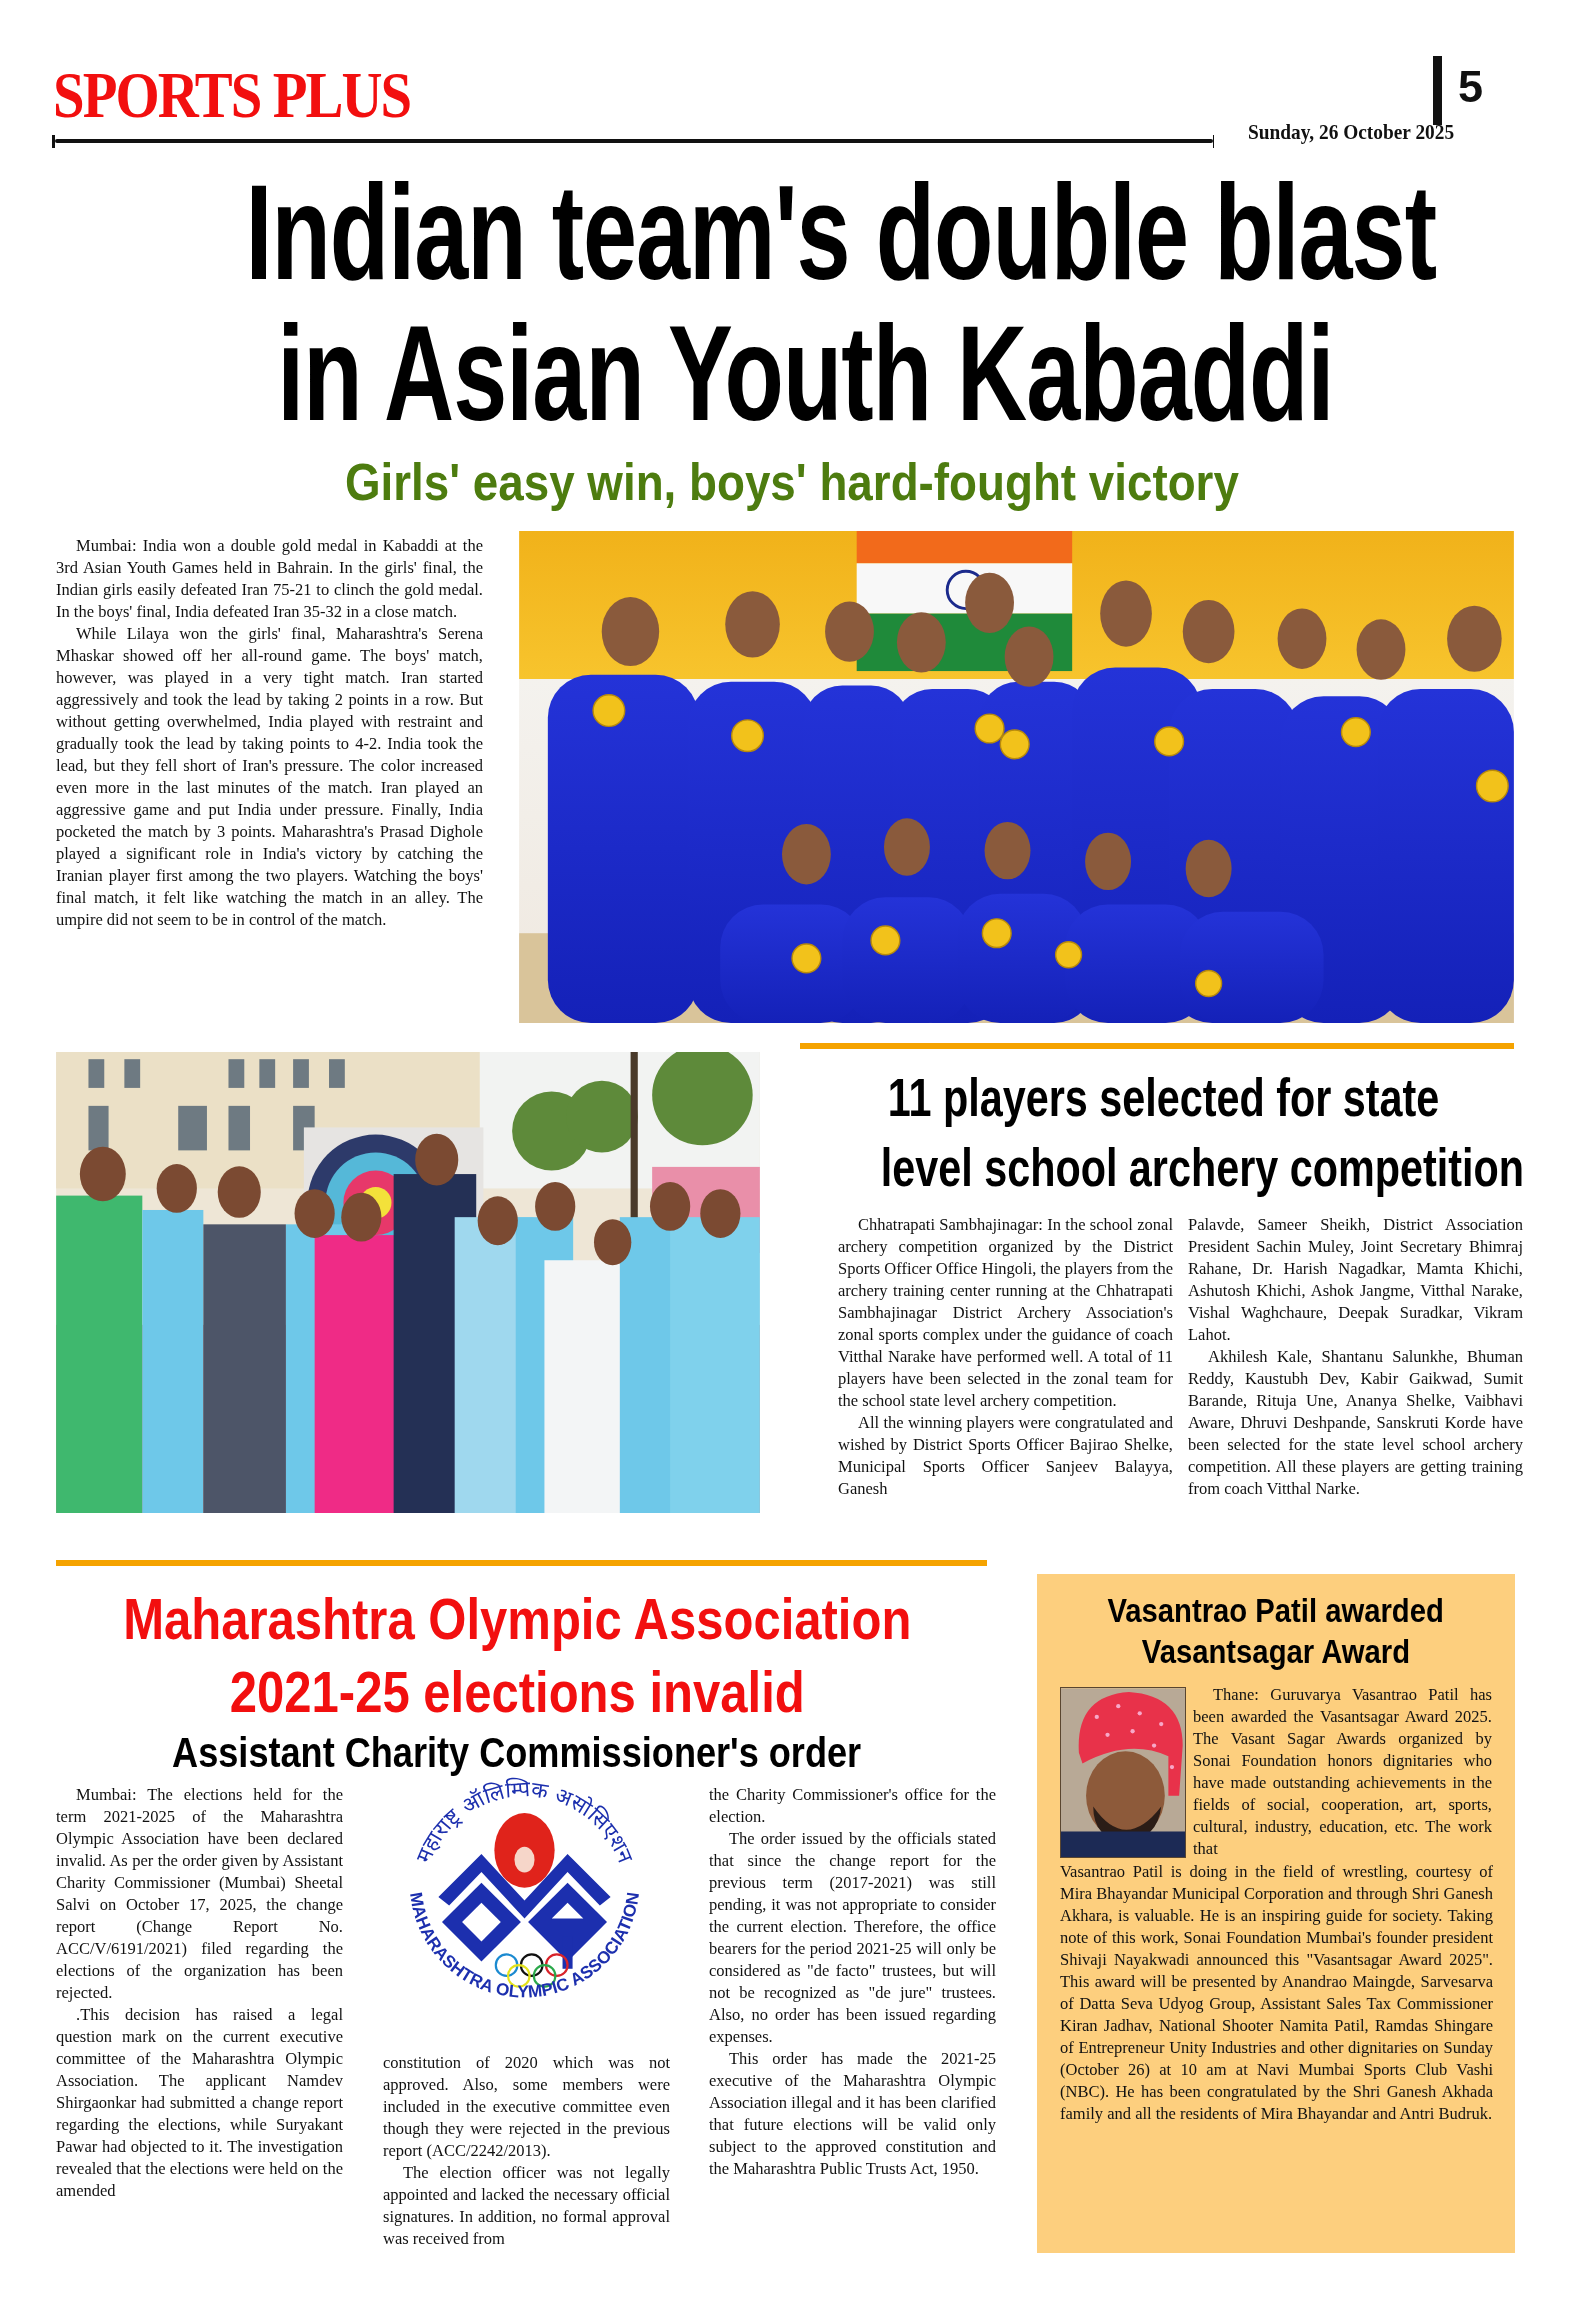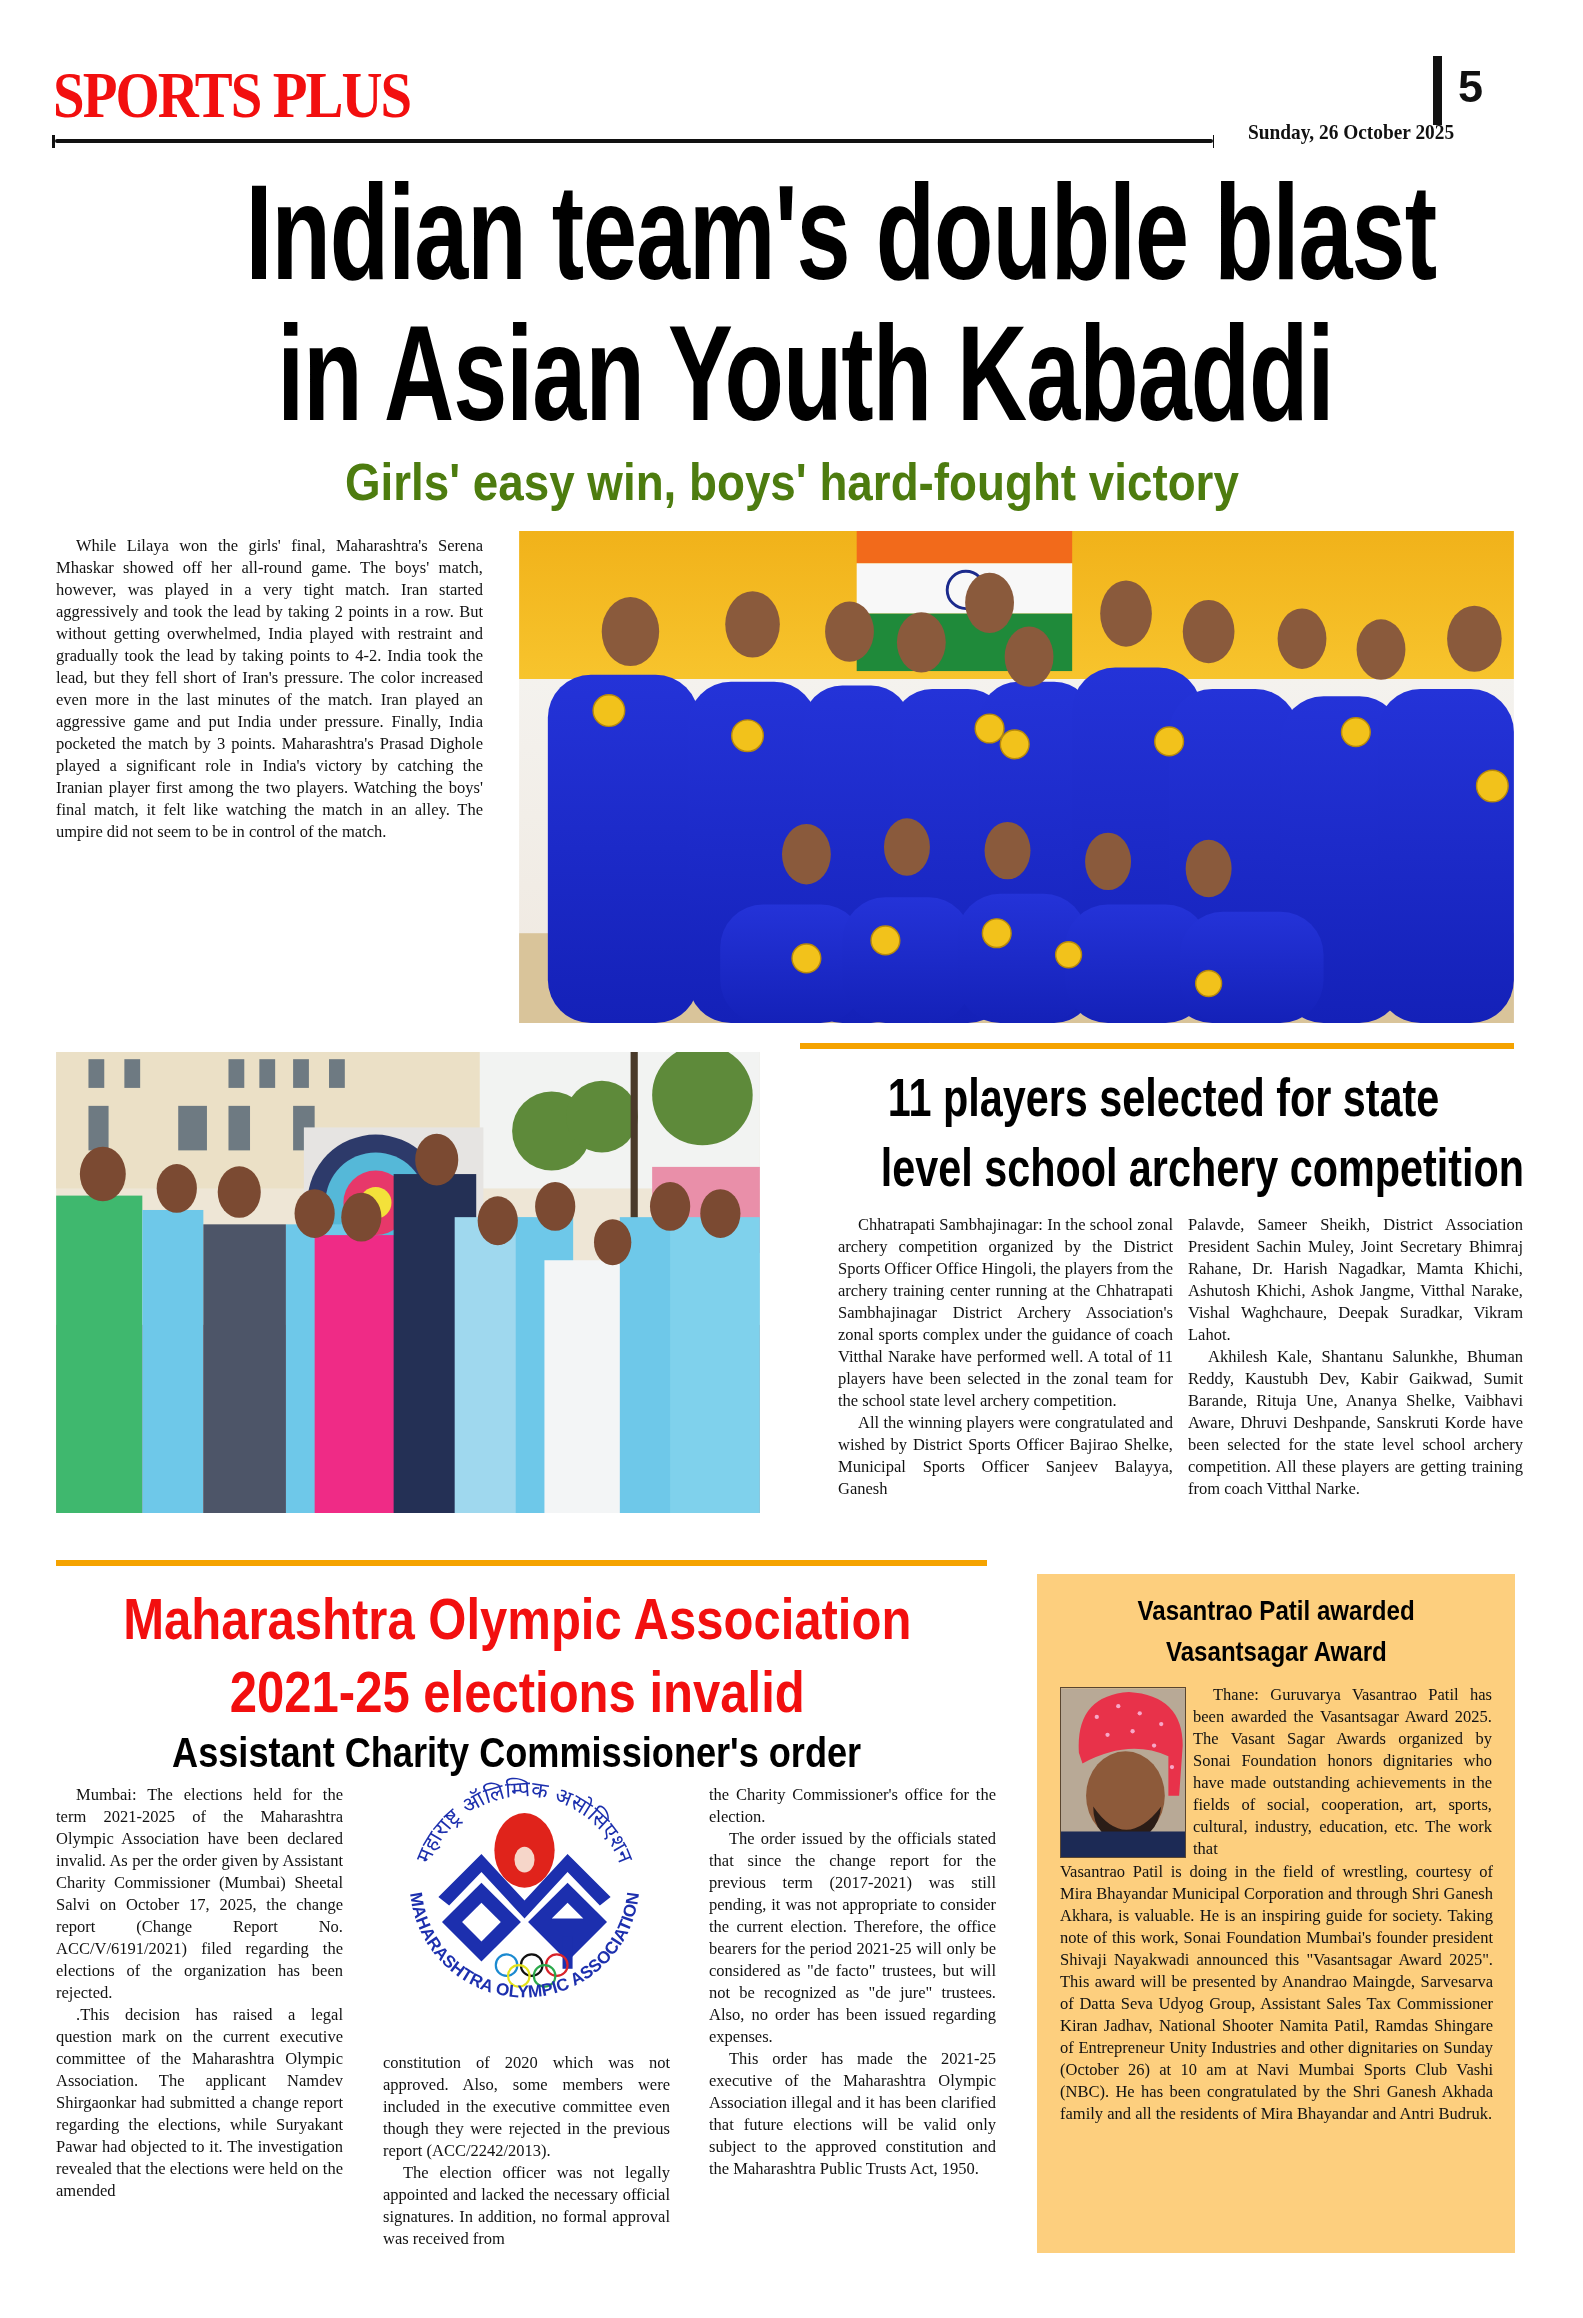--- a/index.html
+++ b/index.html
@@ -71,21 +71,21 @@
   .moa-sub span { display: inline-block; transform: scaleX(0.86); white-space: nowrap; }
   .moa-col1 { left: 56px; top: 1784px; width: 287px; }
   .moa-logo { left: 388px; top: 1775px; width: 273px; height: 244px; }
   .moa-col2 { left: 383px; top: 2052px; width: 287px; }
   .moa-col3 { left: 709px; top: 1784px; width: 287px; }
 
   
   .award-box { left: 1037px; top: 1574px; width: 478px; height: 679px; background: #fdcf7e; }
   .award-head {
     left: 1037px; top: 1590px; width: 478px; text-align: center;
-    font-family: "Liberation Sans", sans-serif; font-weight: bold; font-size: 28px; line-height: 41px; color: #000;
+    font-family: "Liberation Sans", sans-serif; font-weight: bold; font-size: 34px; line-height: 41px; color: #000;
   }
   .award-head span { display: inline-block; transform: scaleX(0.86); white-space: nowrap; }
   .award-photo { left: 1060px; top: 1687px; width: 126px; height: 171px; overflow: hidden; border: 0.7px solid #5a4630; }
   .award-text-top { left: 1193px; top: 1684px; width: 299px; }
   .award-text-bottom { left: 1060px; top: 1861px; width: 433px; }
 </style>
 </head>
 <body>
 
 <div class="abs masthead-title">SPORTS PLUS</div>
@@ -96,20 +96,21 @@
 
 <div class="abs headline">
   <div><span>Indian team's double blast</span></div>
   <div><span>in Asian Youth Kabaddi</span></div>
 </div>
 <div class="abs subhead">
   <span>Girls' easy win, boys' hard-fought victory</span>
 </div>
 
 <div class="abs bodytext kabaddi-text">
+  <p>Mumbai: India won a double gold medal in Kabaddi at the 3rd Asian Youth Games held in Bahrain. In the girls' final, the Indian girls easily defeated Iran 75-21 to clinch the gold medal. In the boys' final, India defeated Iran 35-32 in a close match.</p>
   <p>While Lilaya won the girls' final, Maharashtra's Serena Mhaskar showed off her all-round game. The boys' match, however, was played in a very tight match. Iran started aggressively and took the lead by taking 2 points in a row. But without getting overwhelmed, India played with restraint and gradually took the lead by taking points to 4-2. India took the lead, but they fell short of Iran's pressure. The color increased even more in the last minutes of the match. Iran played an aggressive game and put India under pressure. Finally, India pocketed the match by 3 points. Maharashtra's Prasad Dighole played a significant role in India's victory by catching the Iranian player first among the two players. Watching the boys' final match, it felt like watching the match in an alley. The umpire did not seem to be in control of the match.</p>
 </div>
 
 <div class="abs kabaddi-photo">
   <svg width="995" height="492" viewBox="0 0 1385 685">
     <defs>
       <linearGradient id="wallg" x1="0" y1="0" x2="0" y2="1">
         <stop offset="0" stop-color="#f1b21a"></stop>
         <stop offset="0.3" stop-color="#f7c42d"></stop>
         <stop offset="0.3" stop-color="#f4f2ee"></stop>

